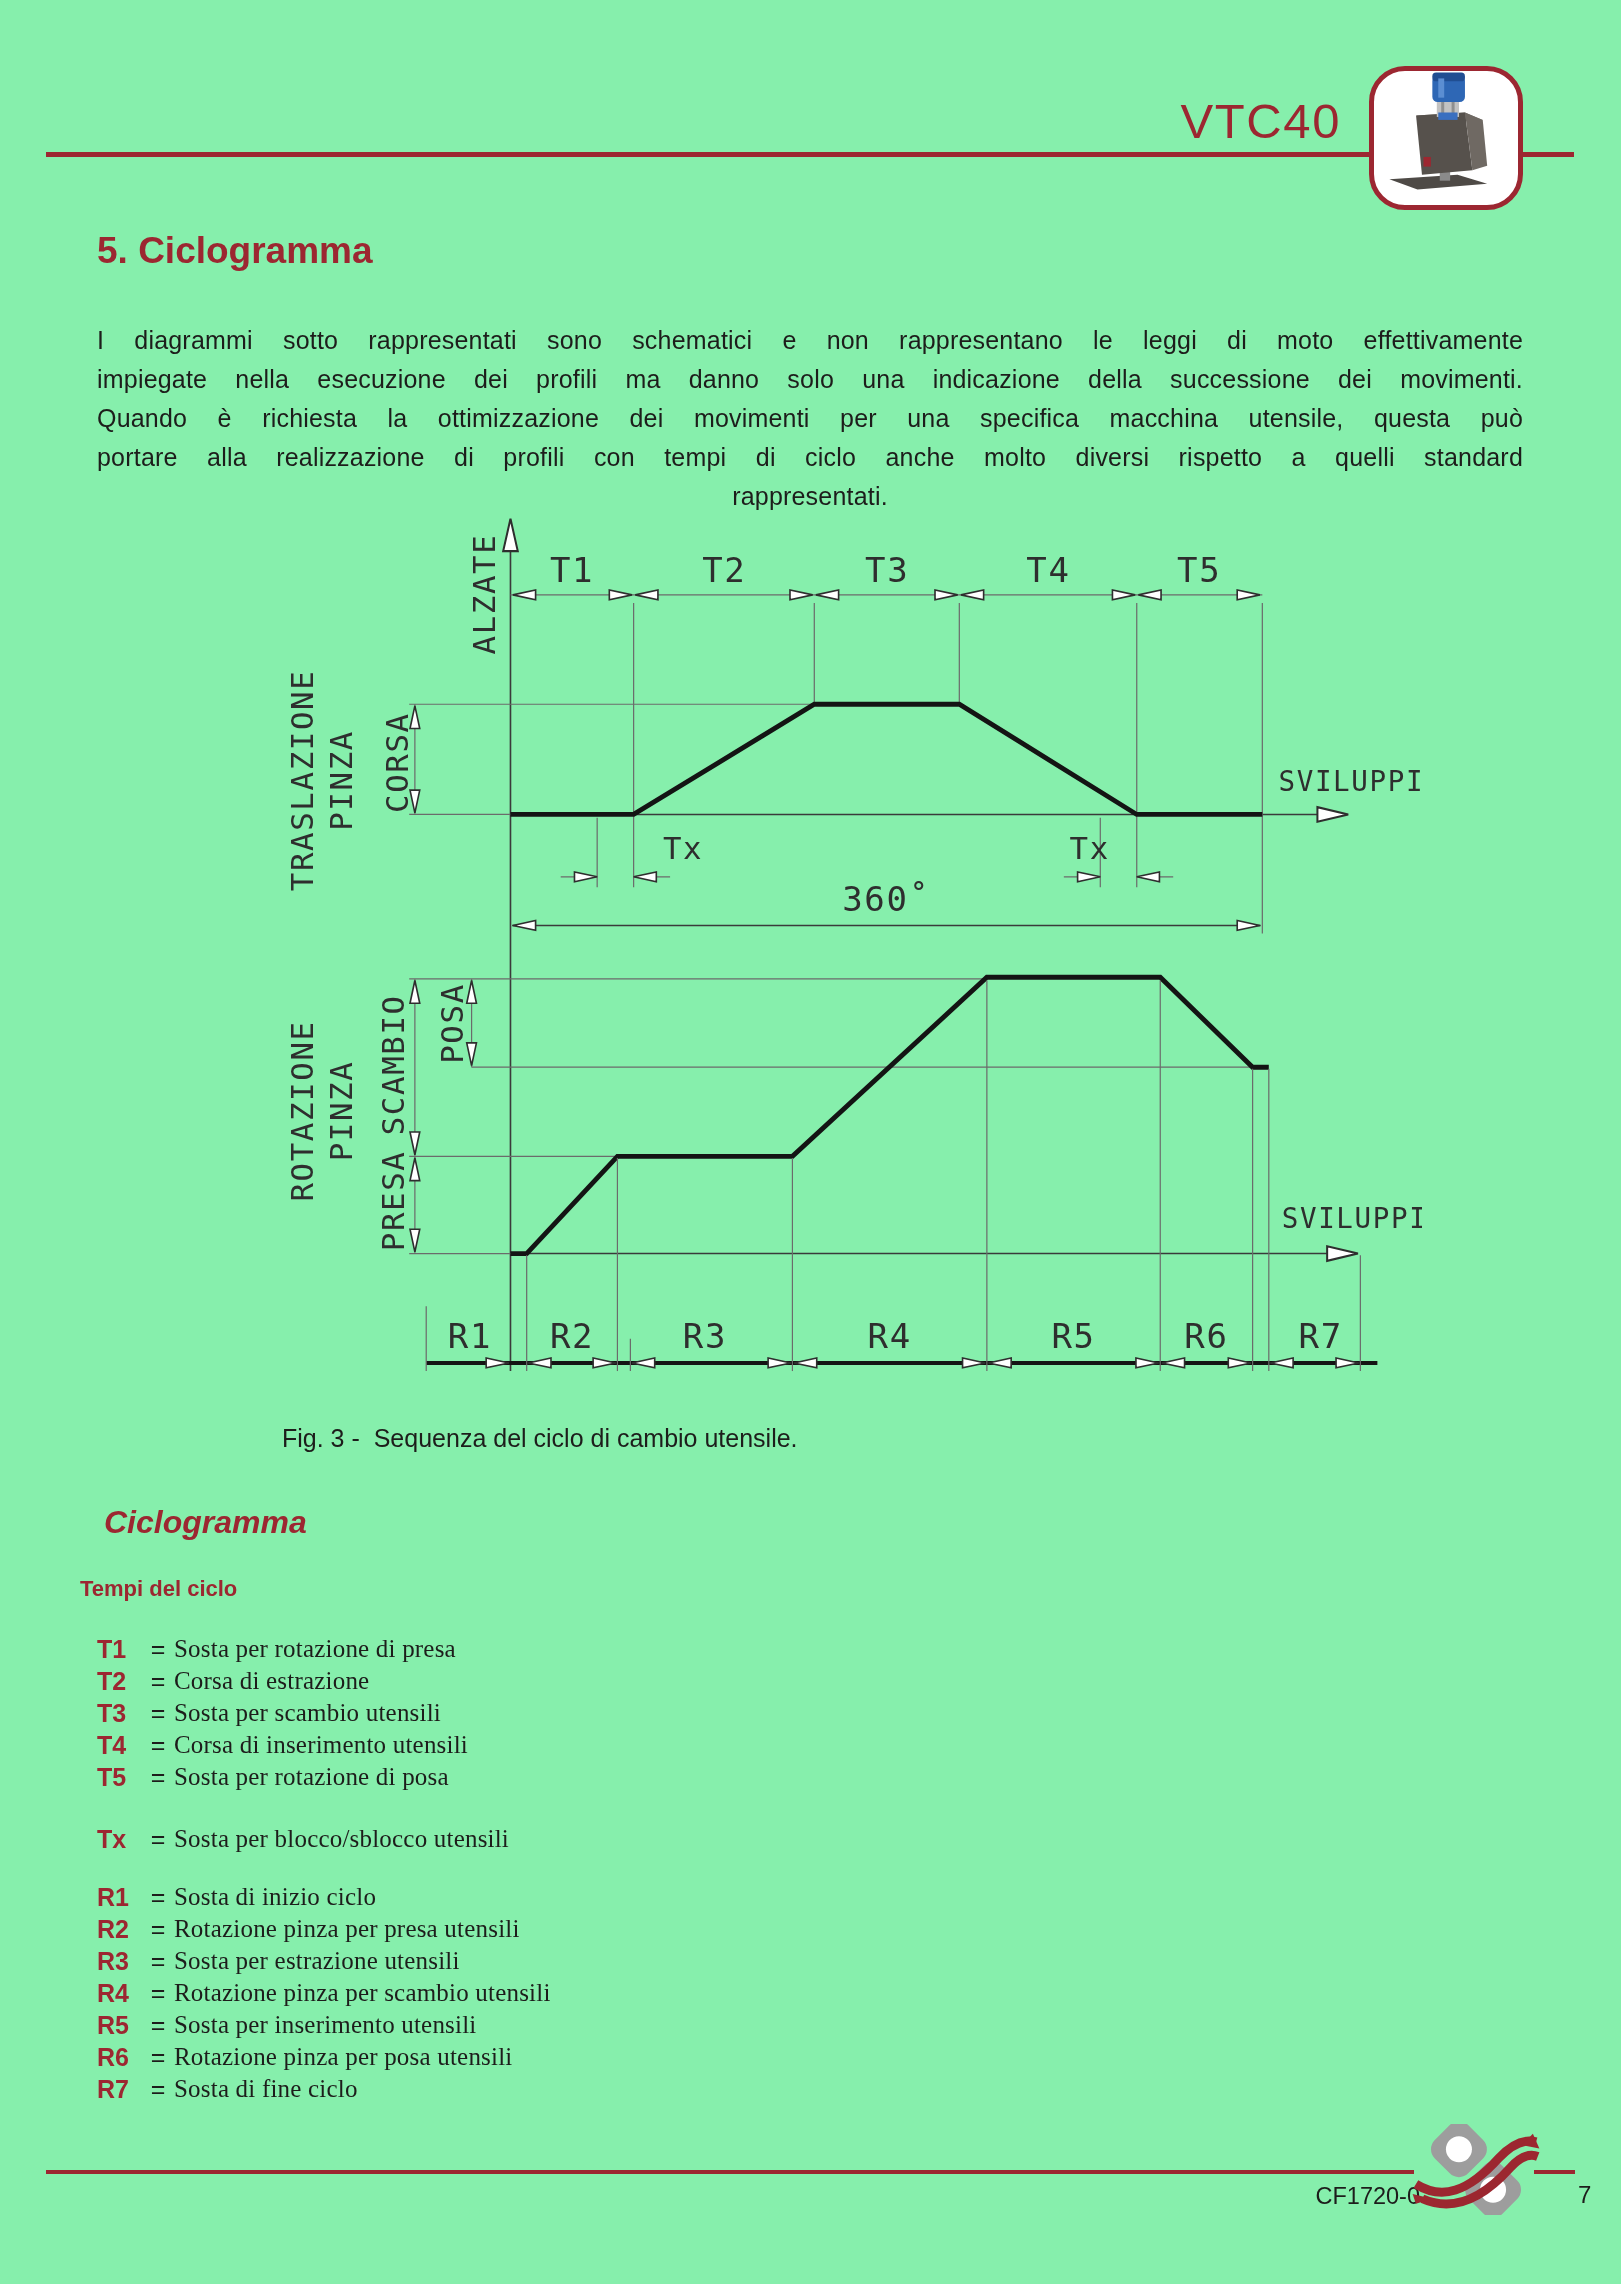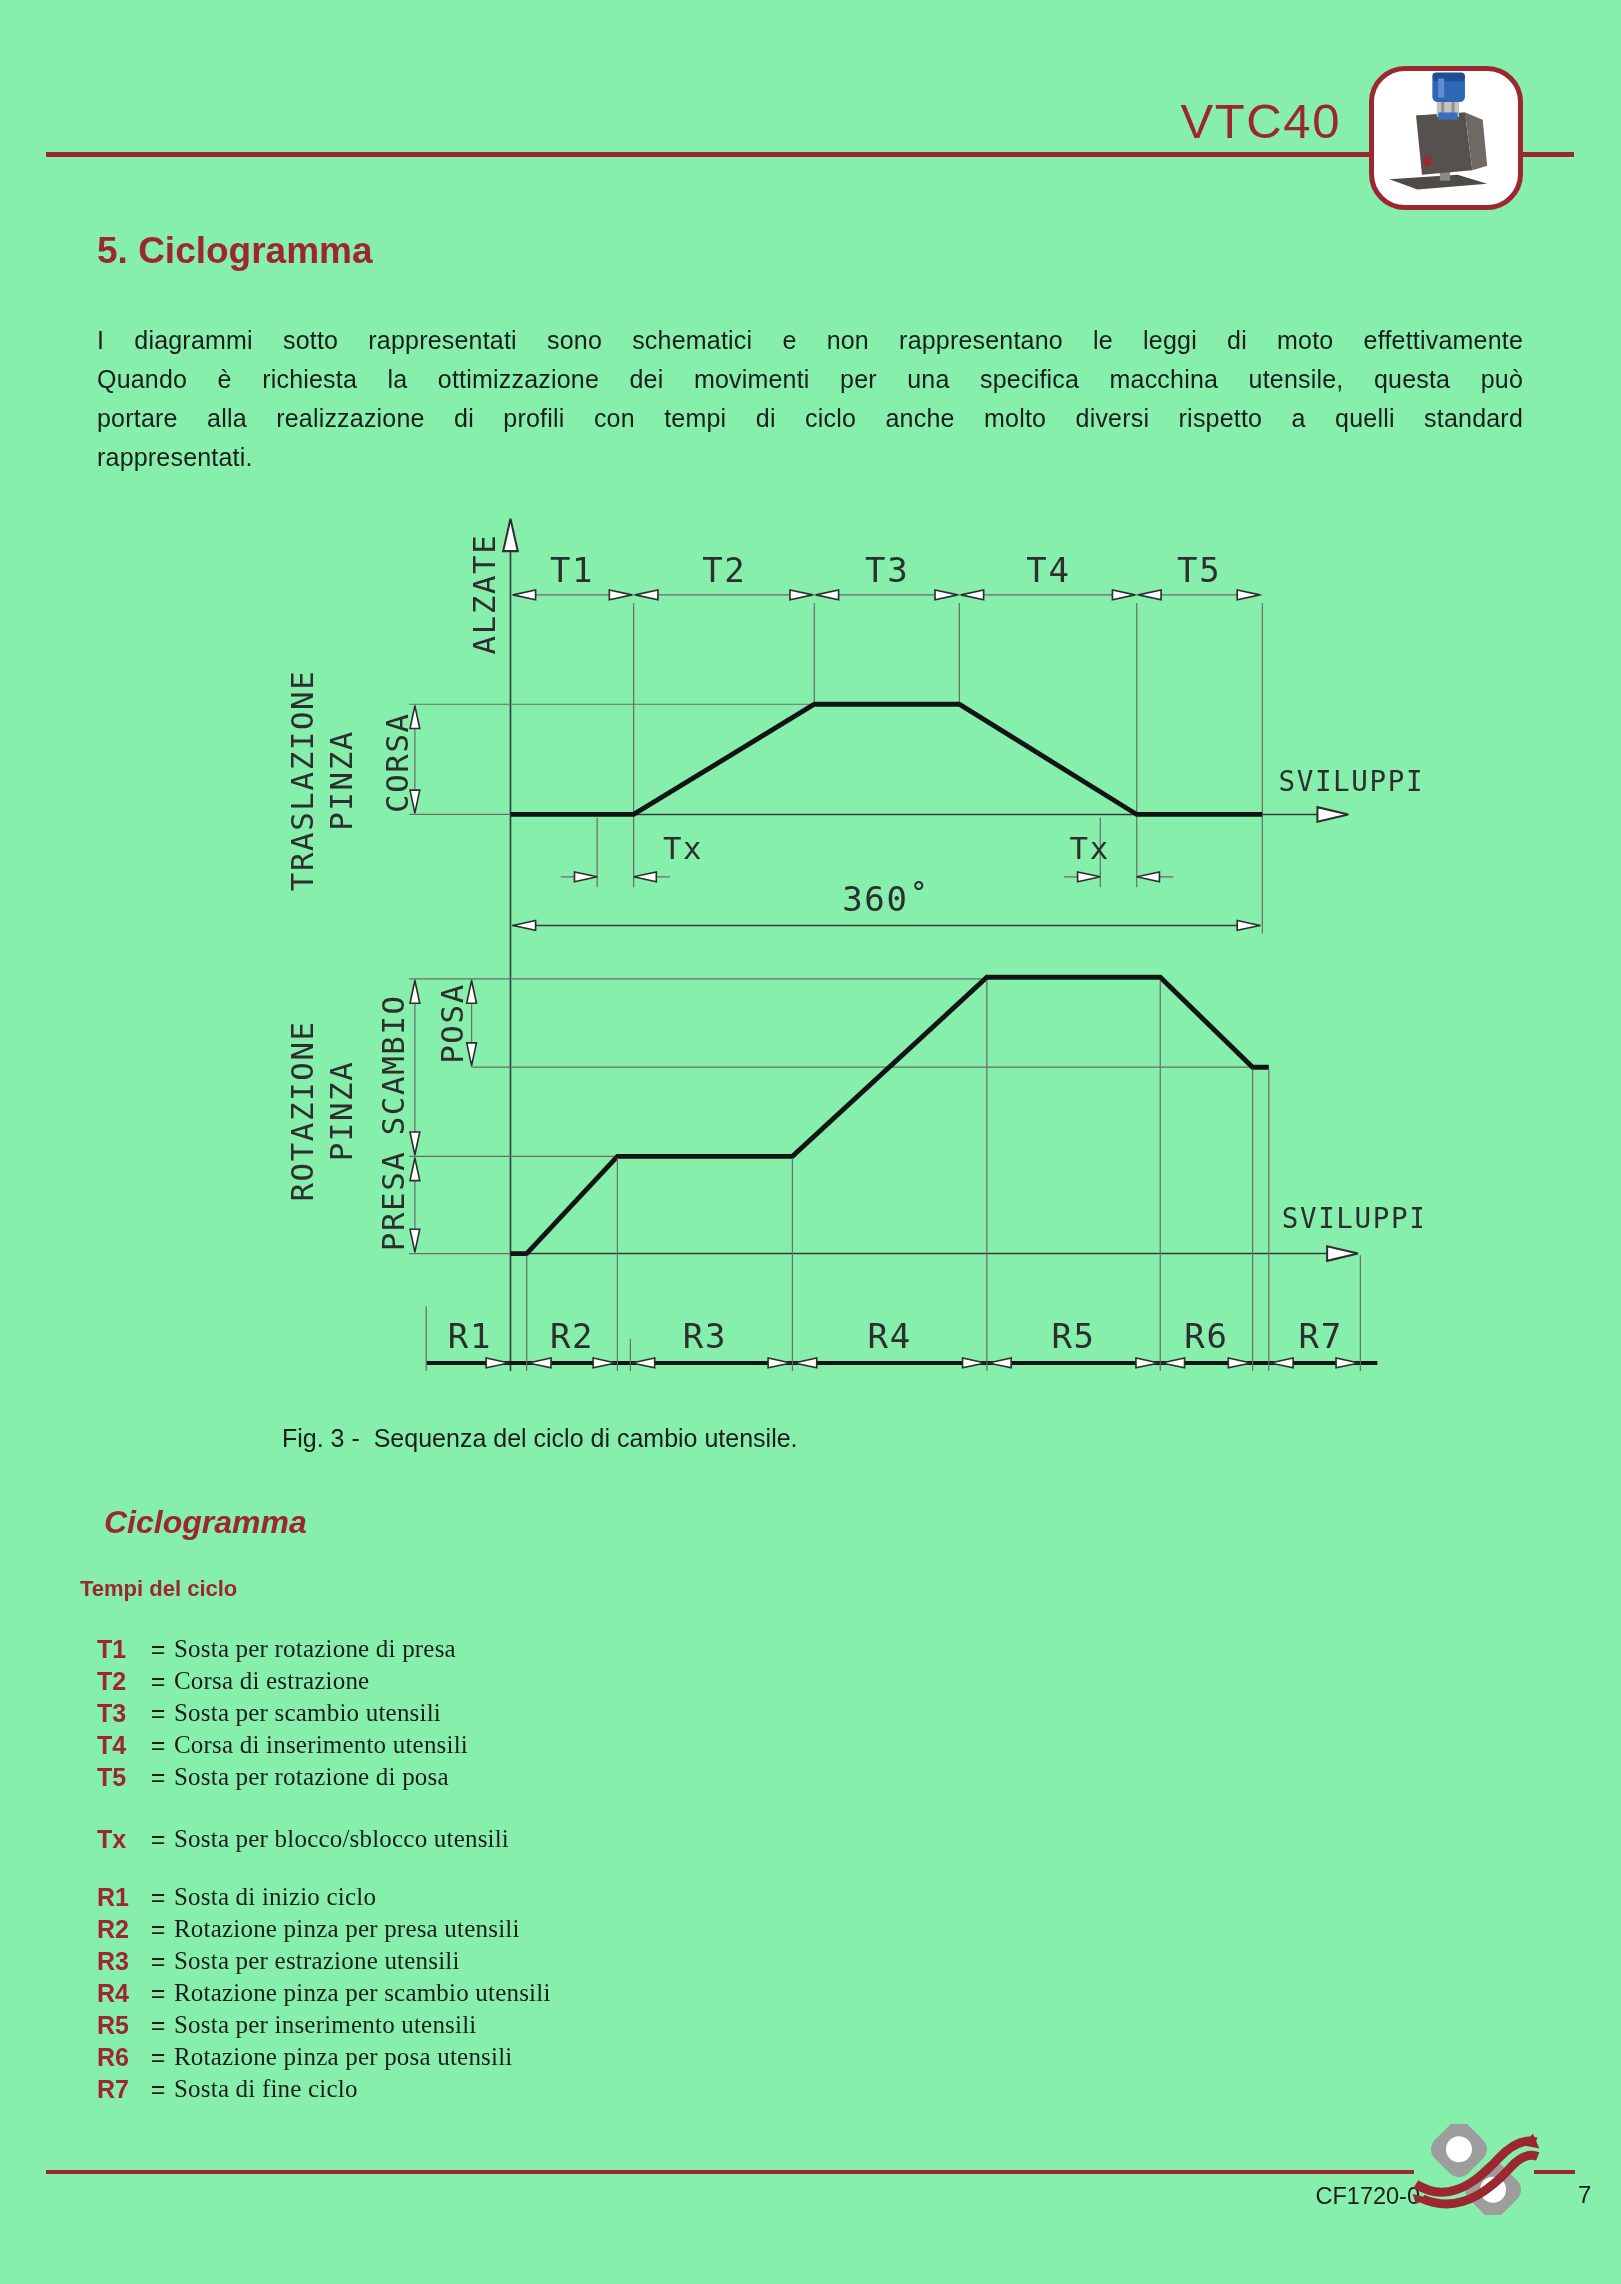--- a/index.html
+++ b/index.html
@@ -18,21 +18,21 @@
   .header-rule{top:152px;left:46px;width:1528px;}
   .badge{
     top:66px;left:1369px;width:144px;height:134px;background:#ffffff;
     border:5.7px solid #9c2731;border-radius:36px;z-index:3;
   }
   
   .section-title{top:230px;left:97px;font-size:37px;font-weight:bold;color:#9c2731;}
   .intro{top:285px;left:97px;width:1426px;font-size:25px;line-height:39px;
          letter-spacing:0.2px;word-spacing:1.2px;margin-top:36px;}
   .intro .jline{text-align:justify;text-align-last:justify;}
-  .intro .lline{text-align:left;}
+  .intro .lline{text-align:center;}
   
   .fig-svg{top:509px;left:239px;}
   .caption{top:1424px;left:282px;font-size:25px;white-space:pre-wrap;}
   
   .h2{top:1504px;left:104px;font-size:32px;font-weight:bold;color:#9c2731;font-style:italic;}
   .h3{top:1576px;left:80px;font-size:22px;font-weight:bold;color:#9c2731;text-align:right;}
   .deflist{left:97px;width:1134px;}
   .t-list{top:1633px;}
   .tx-row{top:1823px;}
   .r-list{top:1881px;}
@@ -79,20 +79,21 @@
       <rect x="86" y="56" width="26" height="10" fill="#3a6fc0"></rect>
       <rect x="78" y="6" width="44" height="36" rx="7" fill="#2e67b5"></rect>
       <rect x="78" y="2" width="44" height="12" rx="5" fill="#204e92"></rect>
       <rect x="86" y="10" width="8" height="26" fill="#5b8ed2"></rect>
     </svg>
   </div>
 
   <div class="abs section-title">5. Ciclogramma</div>
   <div class="abs intro">
     <div class="jline">I diagrammi sotto rappresentati sono schematici e non rappresentano le leggi di moto effettivamente</div>
+    <div class="jline">impiegate nella esecuzione dei profili ma danno solo una indicazione della successione dei movimenti.</div>
     <div class="jline">Quando è richiesta la ottimizzazione dei movimenti per una specifica macchina utensile, questa può</div>
     <div class="jline">portare alla realizzazione di profili con tempi di ciclo anche molto diversi rispetto a quelli  standard</div>
     <div class="lline">rappresentati.</div>
   </div>
 
   <svg class="abs fig-svg" width="1183" height="875" viewBox="295 628 1460 1080">
     <defs>
       <path id="aR" d="M0,0 L-28,-6 L-28,6 Z"></path>
       <path id="aL" d="M0,0 L28,-6 L28,6 Z"></path>
       <path id="aU" d="M0,0 L-6,28 L6,28 Z"></path>

